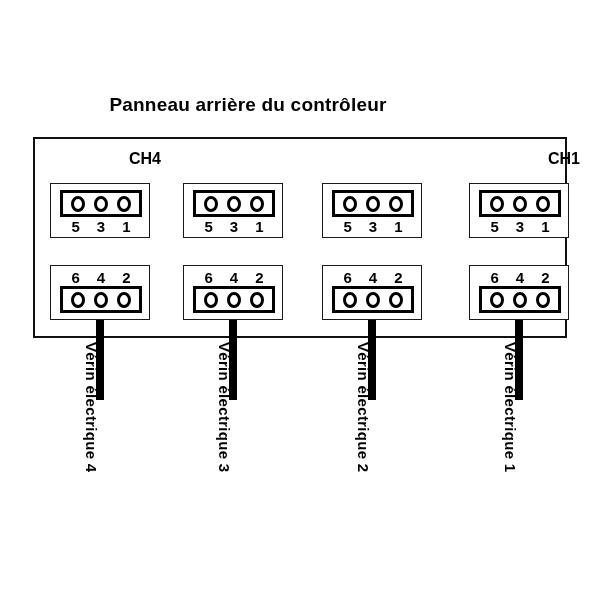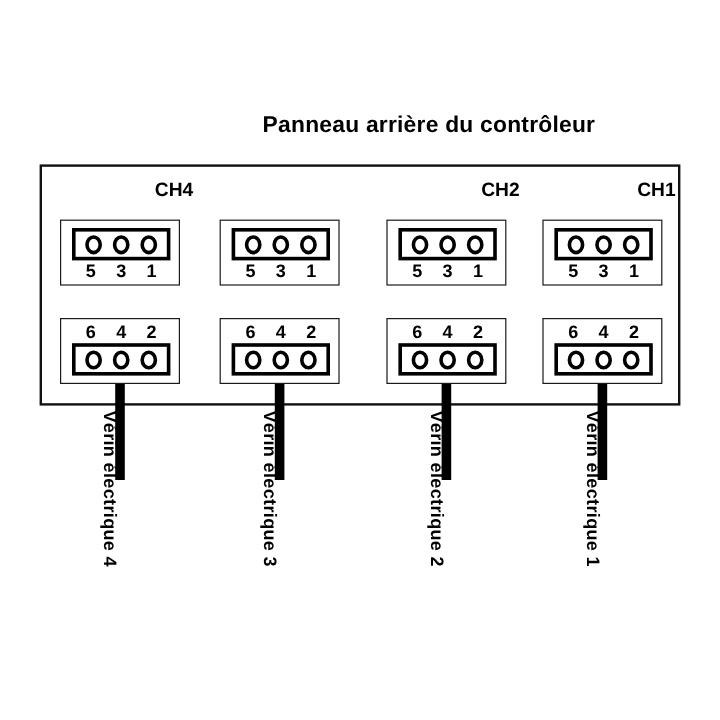--- a/index.html
+++ b/index.html
@@ -23,21 +23,21 @@
     width: 600px;
     height: 600px;
   }
 
   
   .title {
     position: absolute;
     left: 0;
     top: 94px;
     width: 496px;
-    text-align: right;
+    text-align: center;
     font-size: 19px;
     font-weight: bold;
     letter-spacing: 0.2px;
     white-space: nowrap;
   }
 
   
   .panel {
     position: absolute;
     left: 33px;
@@ -223,21 +223,20 @@
         <span class="pin"></span>
         <span class="pin"></span>
       </div>
     </div>
 
     <div class="cable"></div>
     <div class="actuator-label">Vérin électrique 3</div>
   </div>
 
   <div class="channel" id="ch-2" style="left:305px;">
-    <div class="ch-label">CH2</div>
 
     <div class="connector top">
       <div class="pin-box">
         <span class="pin"></span>
         <span class="pin"></span>
         <span class="pin"></span>
       </div>
       <div class="pin-nums">
         <span class="pin-num">5</span>
         <span class="pin-num">3</span>
@@ -255,21 +254,21 @@
         <span class="pin"></span>
         <span class="pin"></span>
         <span class="pin"></span>
       </div>
     </div>
 
     <div class="cable"></div>
     <div class="actuator-label">Vérin électrique 2</div>
   </div>
 
-  <div class="channel" id="ch-3" style="left:435px;">
+  <div class="channel" id="ch-3" style="left:452px;">
     <div class="ch-label">CH1</div>
 
     <div class="connector top">
       <div class="pin-box">
         <span class="pin"></span>
         <span class="pin"></span>
         <span class="pin"></span>
       </div>
       <div class="pin-nums">
         <span class="pin-num">5</span>

